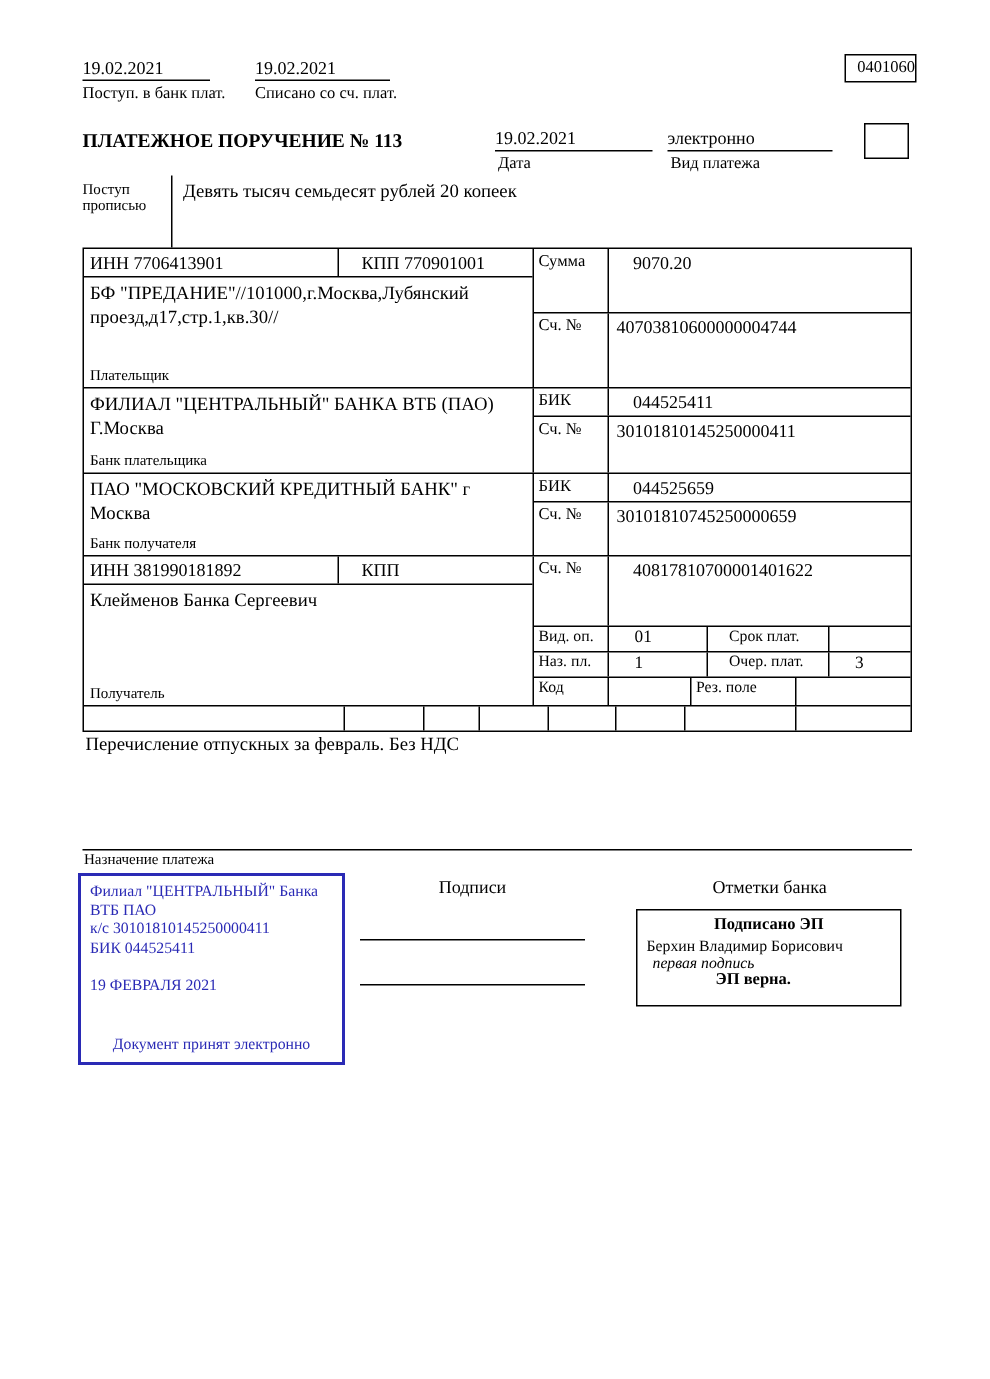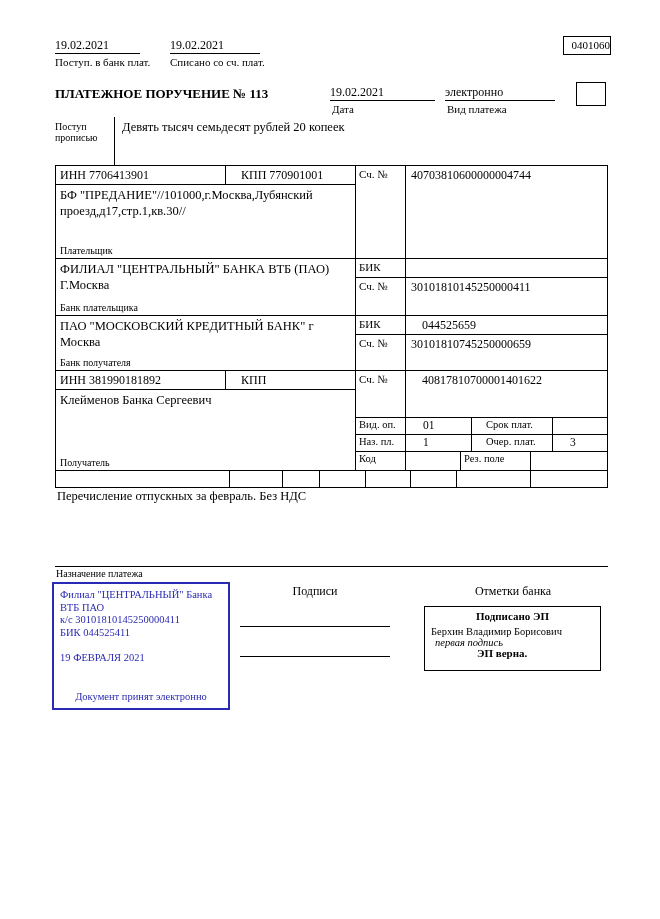--- a/index.html
+++ b/index.html
@@ -95,35 +95,40 @@
     <div class="sect" style="height:93px;">
       <div class="leftcol">
         <div class="subrow bb" style="height:19px;">
           <div class="c br" style="width:170px;">ИНН 7706413901</div>
           <div class="c grow">КПП 770901001</div>
         </div>
         <div class="name grow">БФ "ПРЕДАНИЕ"//101000,г.Москва,Лубянский проезд,д17,стр.1,кв.30//</div>
         <div class="small-label">Плательщик</div>
       </div>
       <div class="rightcol">
+        <div class="subrow bb" style="height:43px;">
+          <div class="lab">Сумма</div>
+          <div class="val">9070.20</div>
+        </div>
         <div class="subrow grow">
           <div class="lab">Сч. №</div>
           <div class="val">40703810600000004744</div>
         </div>
       </div>
     </div>
 
     <div class="sect" style="height:57px;">
       <div class="leftcol">
         <div class="name grow">ФИЛИАЛ "ЦЕНТРАЛЬНЫЙ" БАНКА ВТБ (ПАО) Г.Москва</div>
         <div class="small-label">Банк плательщика</div>
       </div>
       <div class="rightcol">
         <div class="subrow bb" style="height:19px;">
           <div class="lab">БИК</div>
+          <div class="val">044525411</div>
         </div>
         <div class="subrow grow">
           <div class="lab">Сч. №</div>
           <div class="val">30101810145250000411</div>
         </div>
       </div>
     </div>
 
     <div class="sect" style="height:55px;">
       <div class="leftcol">

